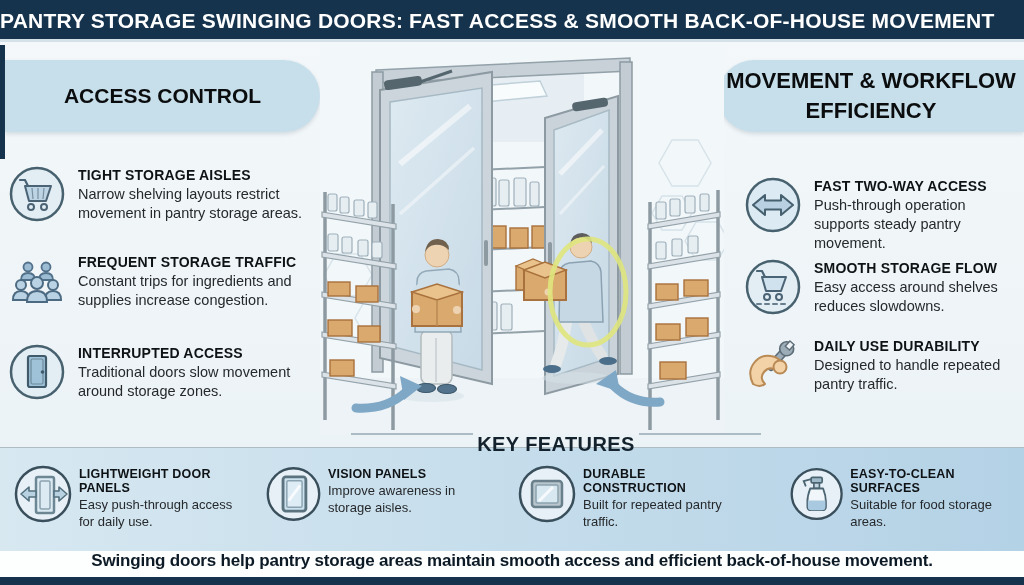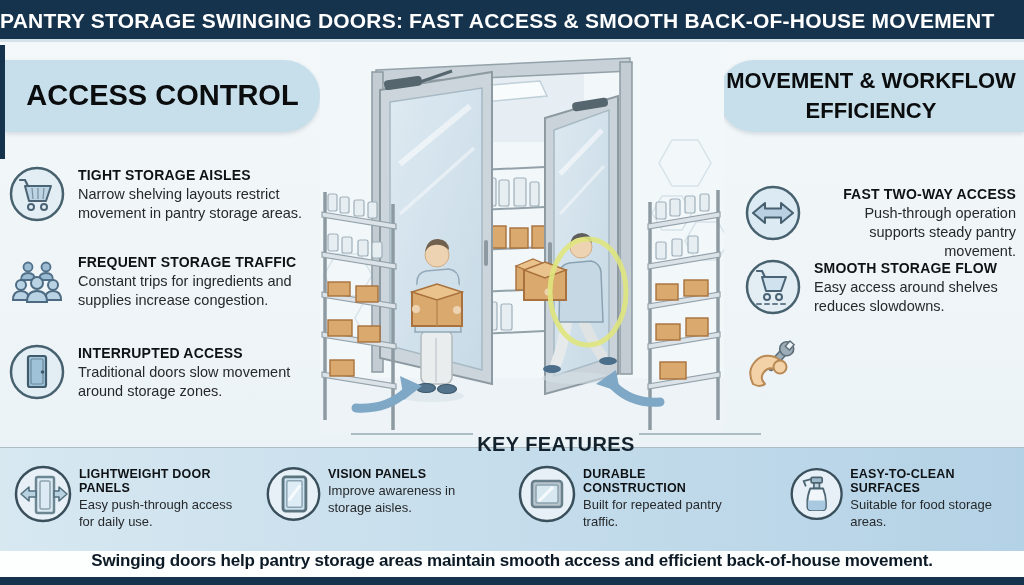--- a/index.html
+++ b/index.html
@@ -13,35 +13,35 @@
     position:absolute;left:0;top:0;width:1024px;height:42px;
     background:#16334d;border-bottom:3px solid #d4e1e9;
     color:#ffffff;font-size:21px;font-weight:700;letter-spacing:.2px;
     line-height:42px;box-sizing:border-box;white-space:nowrap;
   }
   .left-accent{position:absolute;left:0;top:45px;width:5px;height:114px;background:#16334d;}
   
   .pill{
     position:absolute;top:60px;height:72px;background:#c7dfeb;
     display:flex;align-items:center;justify-content:center;text-align:center;
-    color:#0a0c0d;font-weight:700;font-size:29px;line-height:1.35;
+    color:#0a0c0d;font-weight:700;font-size:21px;line-height:1.35;
     box-shadow:0 2px 4px rgba(60,90,110,.18);
   }
   .pill-left{left:5px;width:315px;border-radius:0 36px 36px 0;}
   .pill-right{right:0;width:306px;border-radius:36px 0 0 36px;font-size:22px;}
   
   .side-item{position:absolute;display:flex;gap:12px;align-items:flex-start;}
   .side-item .icon{flex:0 0 auto;}
   .side-text{padding-top:2px;}
   .side-title{font-size:14px;font-weight:700;color:#0e1215;letter-spacing:.2px;margin-bottom:2px;}
   .side-desc{font-size:14.5px;color:#26292c;line-height:1.32;}
   .li1{left:8px;top:165px;width:312px;}
   .li2{left:8px;top:252px;width:312px;}
   .li3{left:8px;top:343px;width:312px;}
-  .ri1{left:744px;top:184px;width:272px;text-align:right;}
+  .ri1{left:744px;top:176px;width:272px;}
   .ri2{left:744px;top:258px;width:272px;}
   .ri3{left:744px;top:336px;width:272px;}
   
   .kf-band{
     position:absolute;left:0;top:447px;width:1024px;height:104px;
     background:linear-gradient(90deg,#d7e8f1 0%,#c7deec 45%,#b4d2e6 100%);
     border-top:1px solid #aebcc4;
   }
   .kf-titlebar{
     position:absolute;left:0;top:433px;width:1024px;height:28px;
@@ -366,20 +366,24 @@
   <div class="side-item ri3">
     <svg class="icon" width="58" height="58" viewBox="0 0 58 58">
       <g transform="rotate(42 38 18)">
         <rect x="34.5" y="12" width="7" height="26" rx="2.5" fill="#9cadb8" stroke="#5d6d78" stroke-width="1.6"></rect>
         <circle cx="38" cy="11" r="7" fill="#9cadb8" stroke="#5d6d78" stroke-width="1.6"></circle>
         <rect x="35.2" y="3" width="5.6" height="7" fill="#eef4f7" stroke="#5d6d78" stroke-width="1.4"></rect>
       </g>
       <path d="M9 48 Q3 36 10 27 Q17 18 27 20 Q34 21 38 27 L32 34 Q25 30 20 36 Q15 42 21 48 Q16 52 9 48 Z" fill="#f2d2a6" stroke="#b98a55" stroke-width="2" stroke-linejoin="round"></path>
       <circle cx="36" cy="31" r="6.5" fill="#f2d2a6" stroke="#b98a55" stroke-width="2"></circle>
     </svg>
+    <div class="side-text">
+      <div class="side-title">DAILY USE DURABILITY</div>
+      <div class="side-desc">Designed to handle repeated pantry traffic.</div>
+    </div>
   </div>
 
   <div class="kf-band"></div>
   <div class="kf-titlebar">
     <div class="kf-line"></div>
     <div class="kf-title">KEY FEATURES</div>
     <div class="kf-line"></div>
   </div>
 
   <div class="kf-item kf1">

